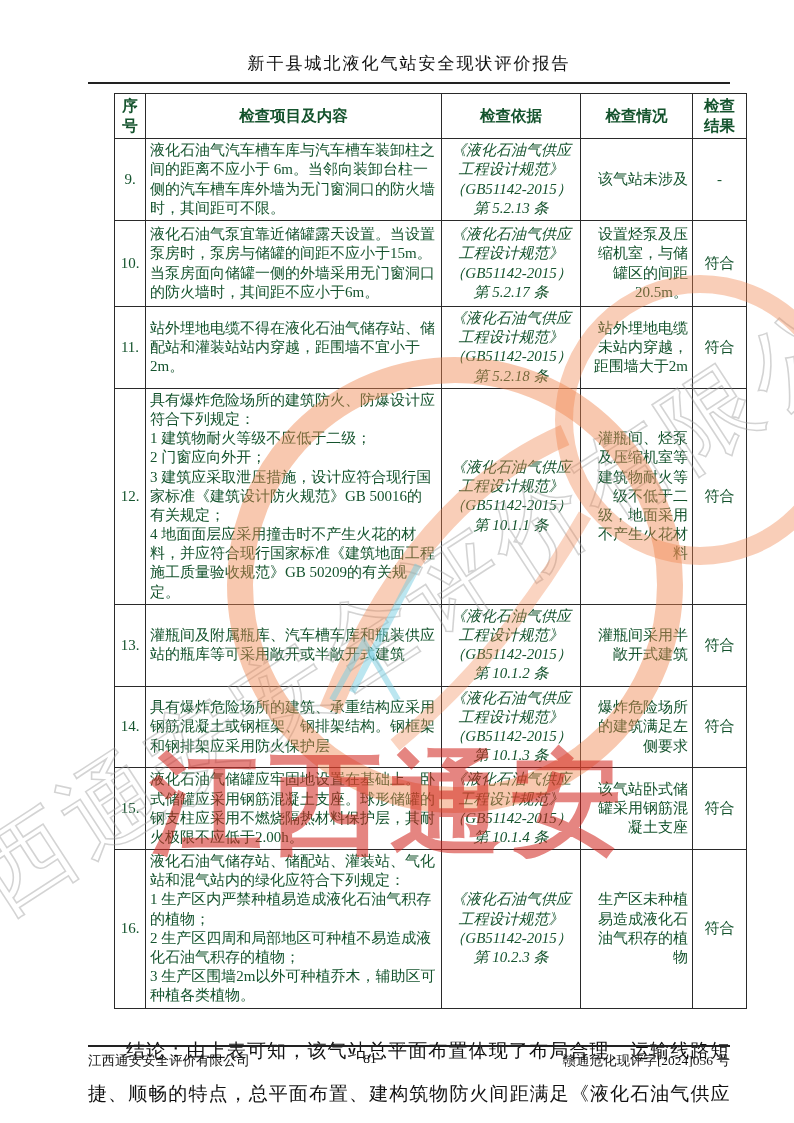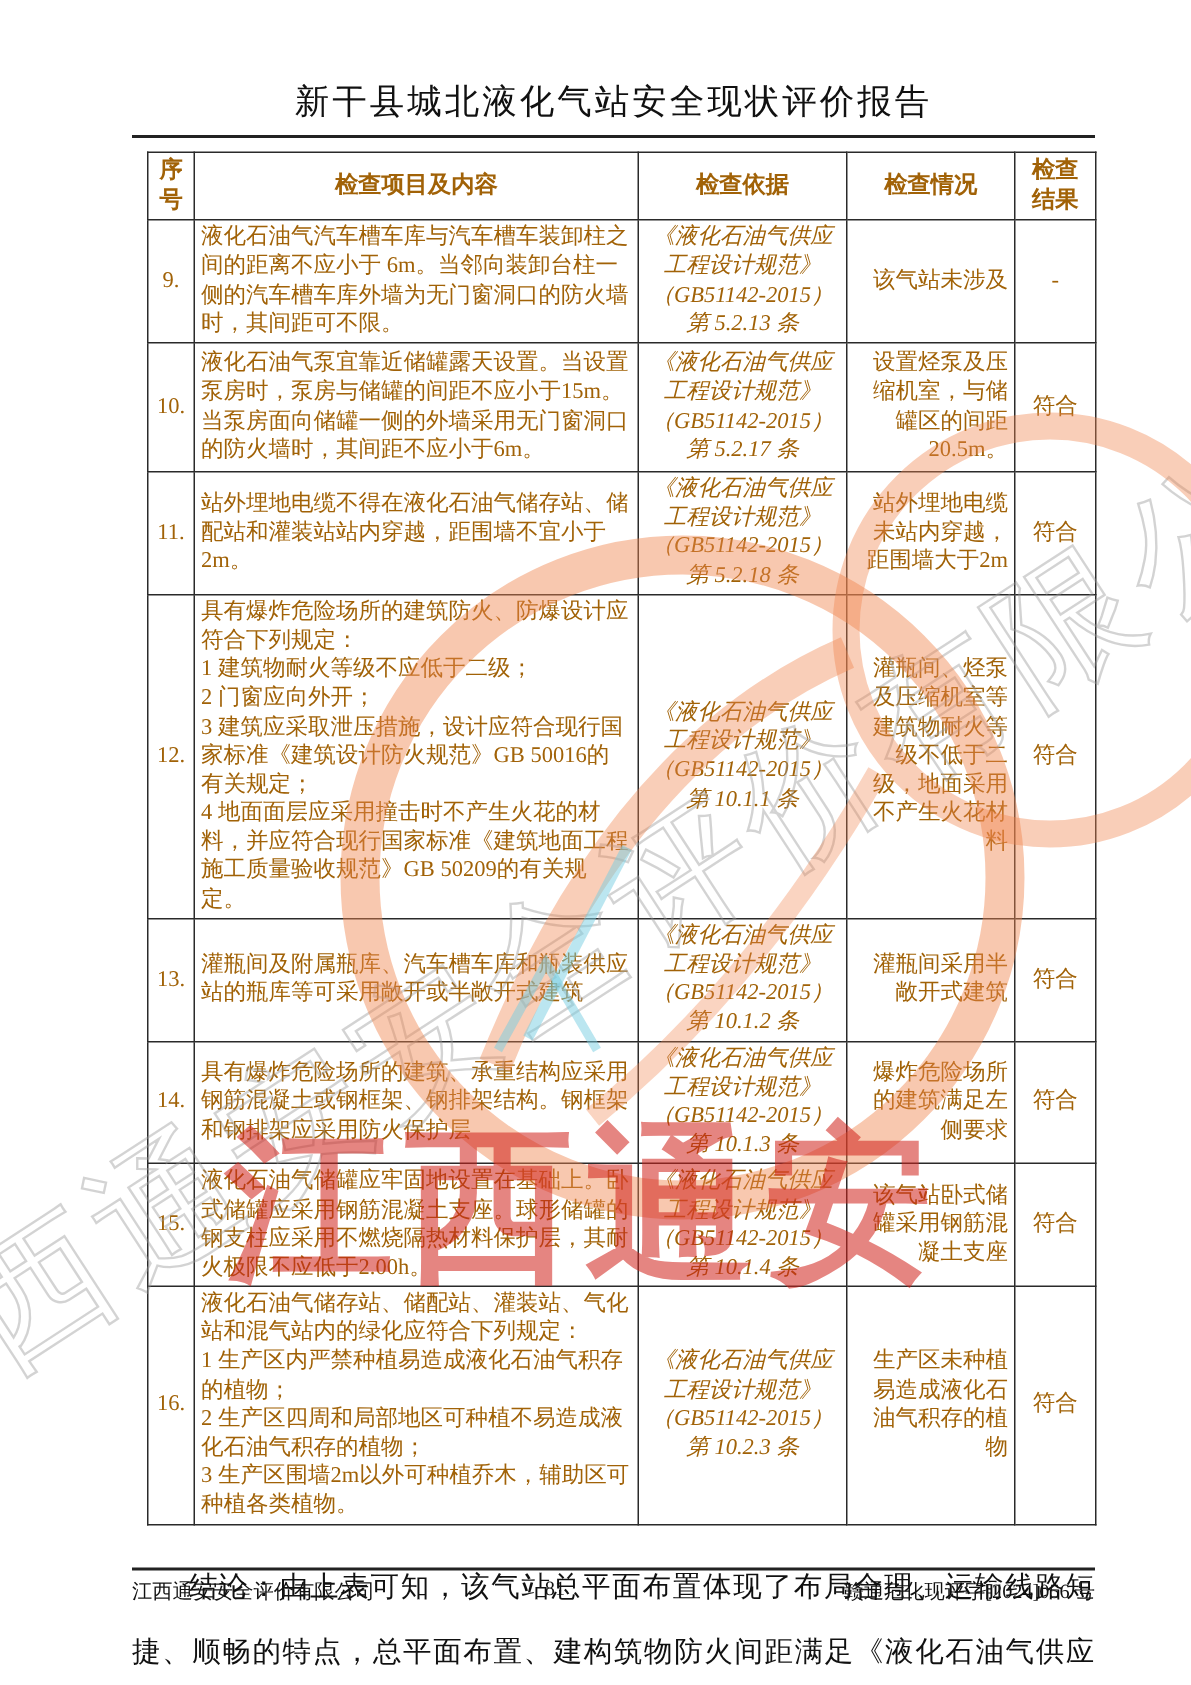--- a/index.html
+++ b/index.html
@@ -7,26 +7,26 @@
     position:relative;
     width:794px;height:1123px;
     background:#ffffff;
     overflow:hidden;
     font-family:"Liberation Serif","DejaVu Serif",serif;
     color:#1a1a1a;
   }
   .content{position:absolute;left:88px;top:0;width:642px;}
   .doc-header{padding-top:52px;padding-bottom:7px;border-bottom:2px solid #222;}
   .doc-title{
-    text-align:center;font-size:23px;letter-spacing:2px;color:#111;
+    text-align:center;font-size:17px;letter-spacing:2px;color:#111;
   }
   table.inspection{
     border-collapse:collapse;table-layout:fixed;
-    margin-top:9px;margin-left:10px;width:632px;
-    font-size:15px;line-height:1.28;color:#a16207;
+    margin-top:9px;margin-left:26px;width:632px;
+    font-size:15px;line-height:1.28;color:#14532d;
   }
   table.inspection th,table.inspection td{
     border:1px solid #2a2a2a;padding:2px 4px;vertical-align:middle;
   }
   table.inspection th{
     font-weight:bold;text-align:center;height:40px;font-size:15.5px;line-height:1.3;
   }
   td.c-no{text-align:center;}
   td.c-content{text-align:left;white-space:pre-line;}
   td.c-basis{text-align:center;font-style:italic;}

